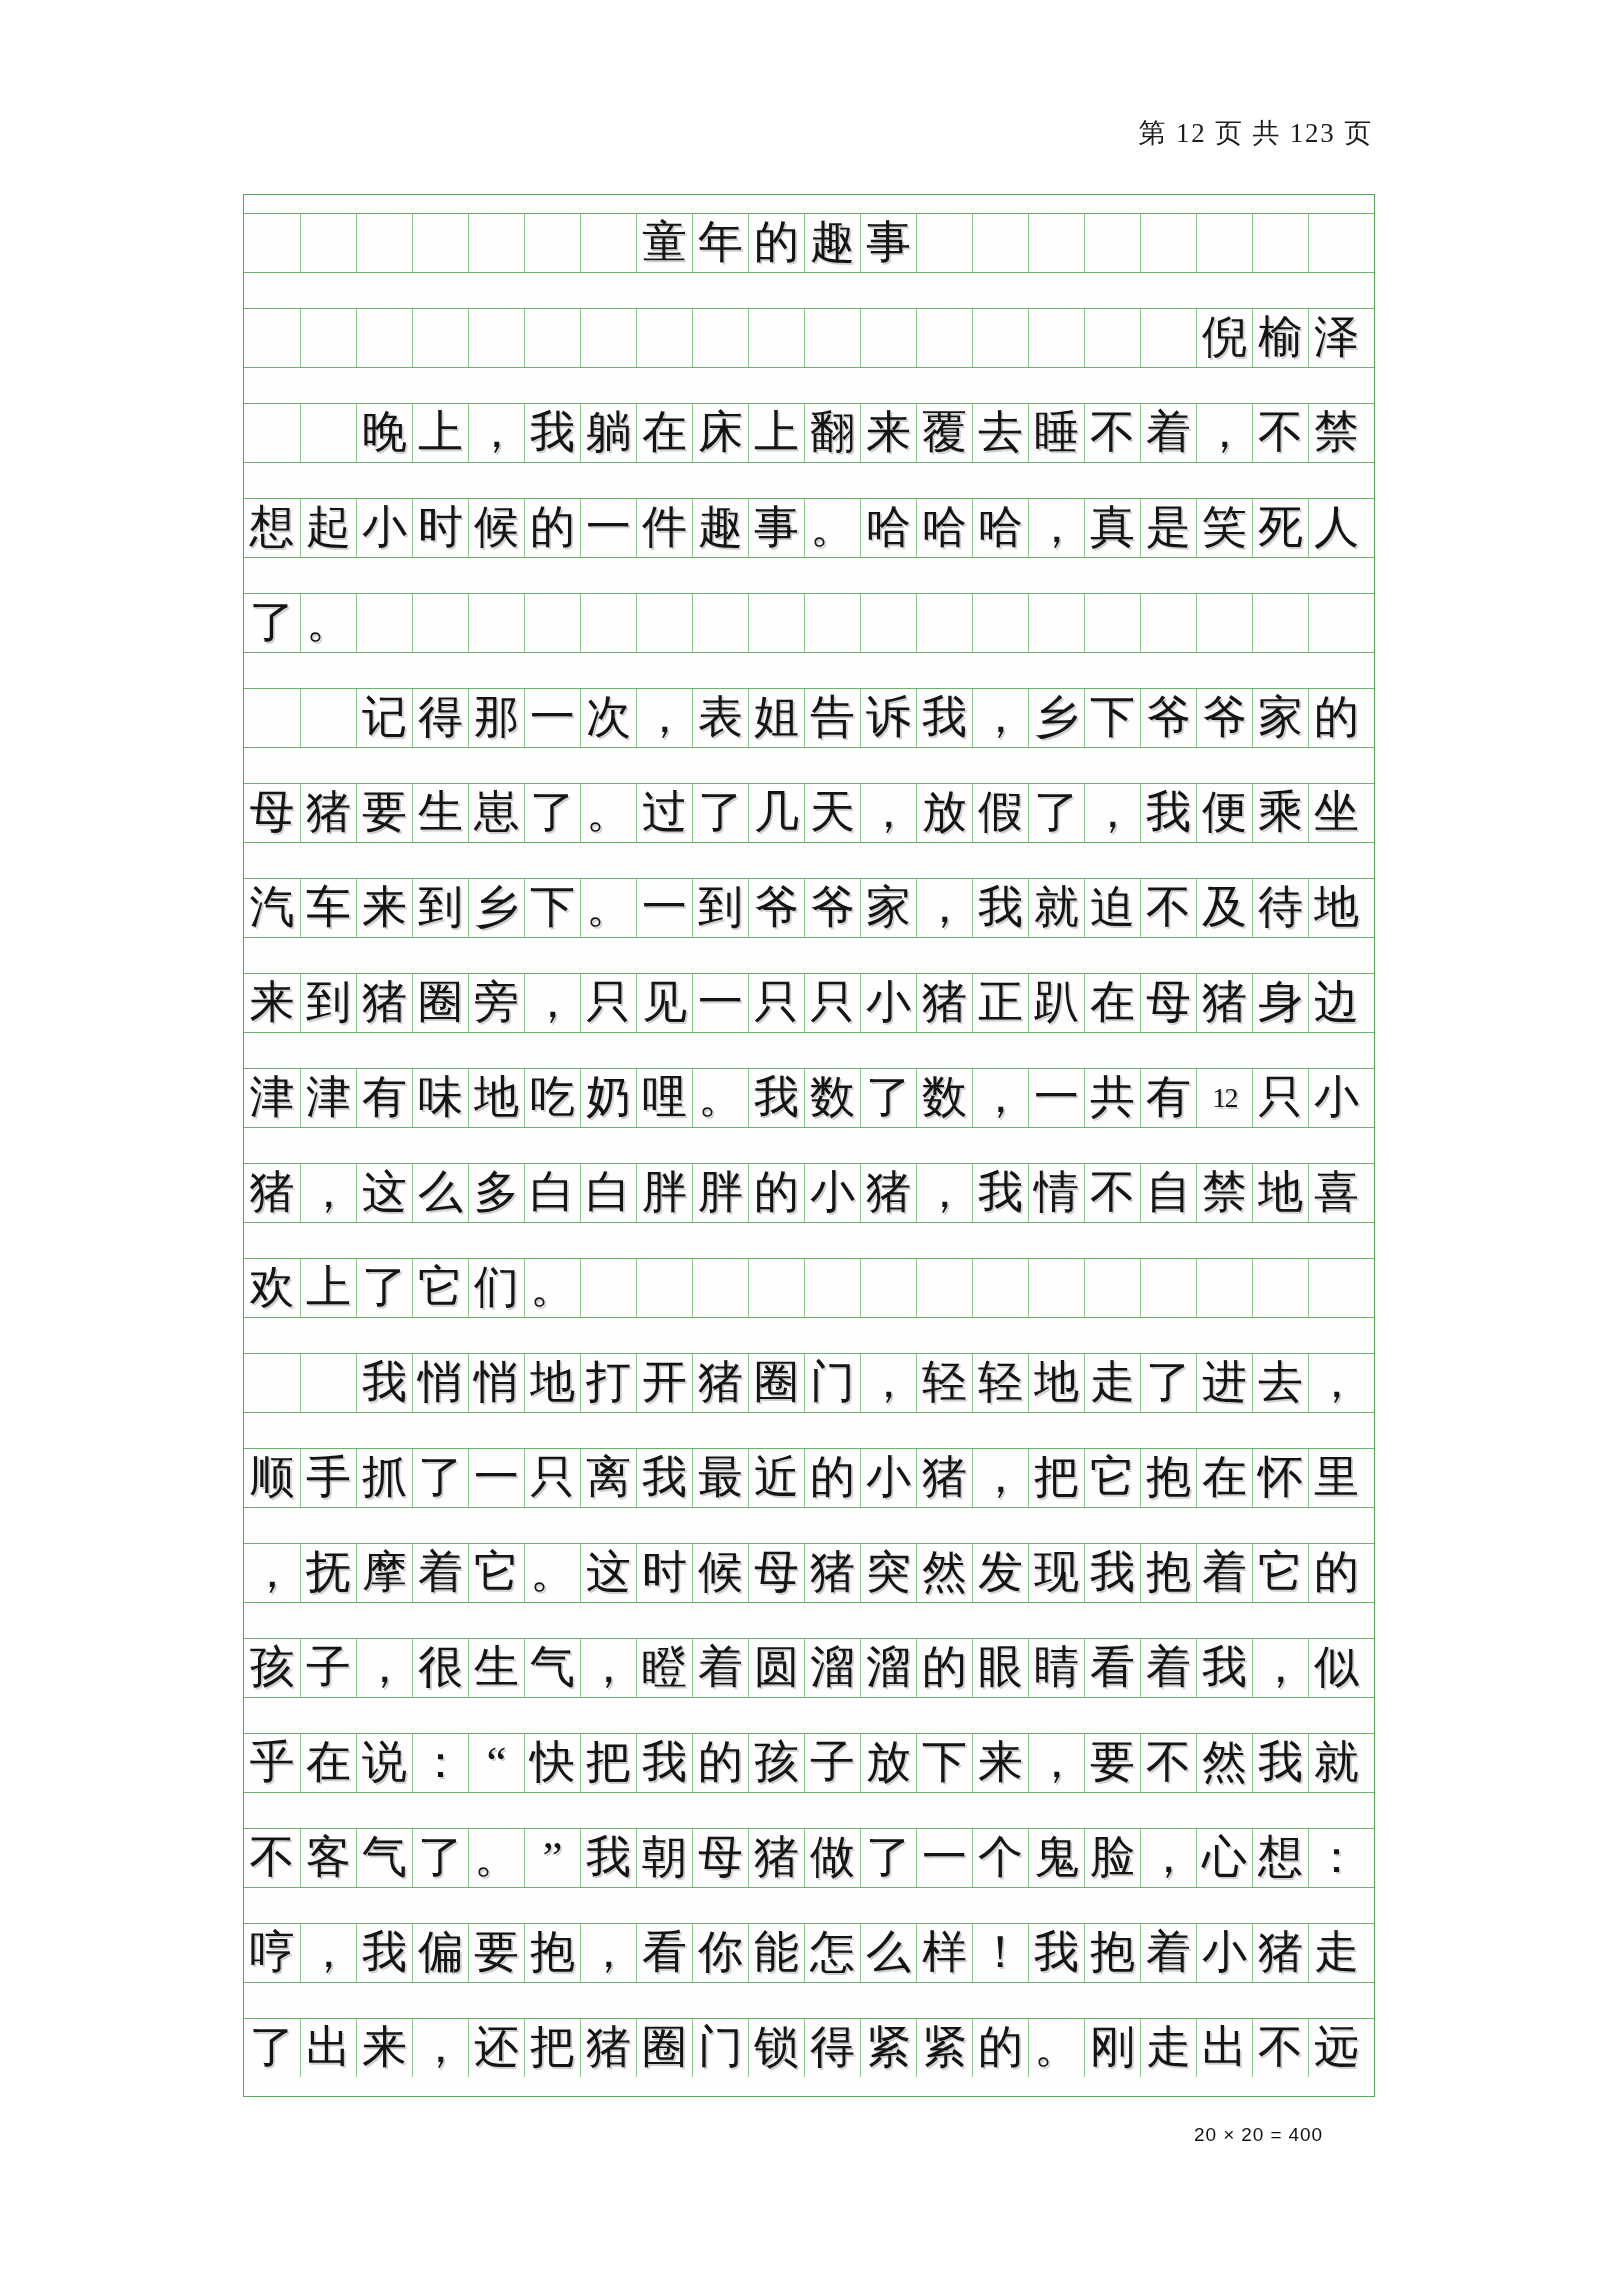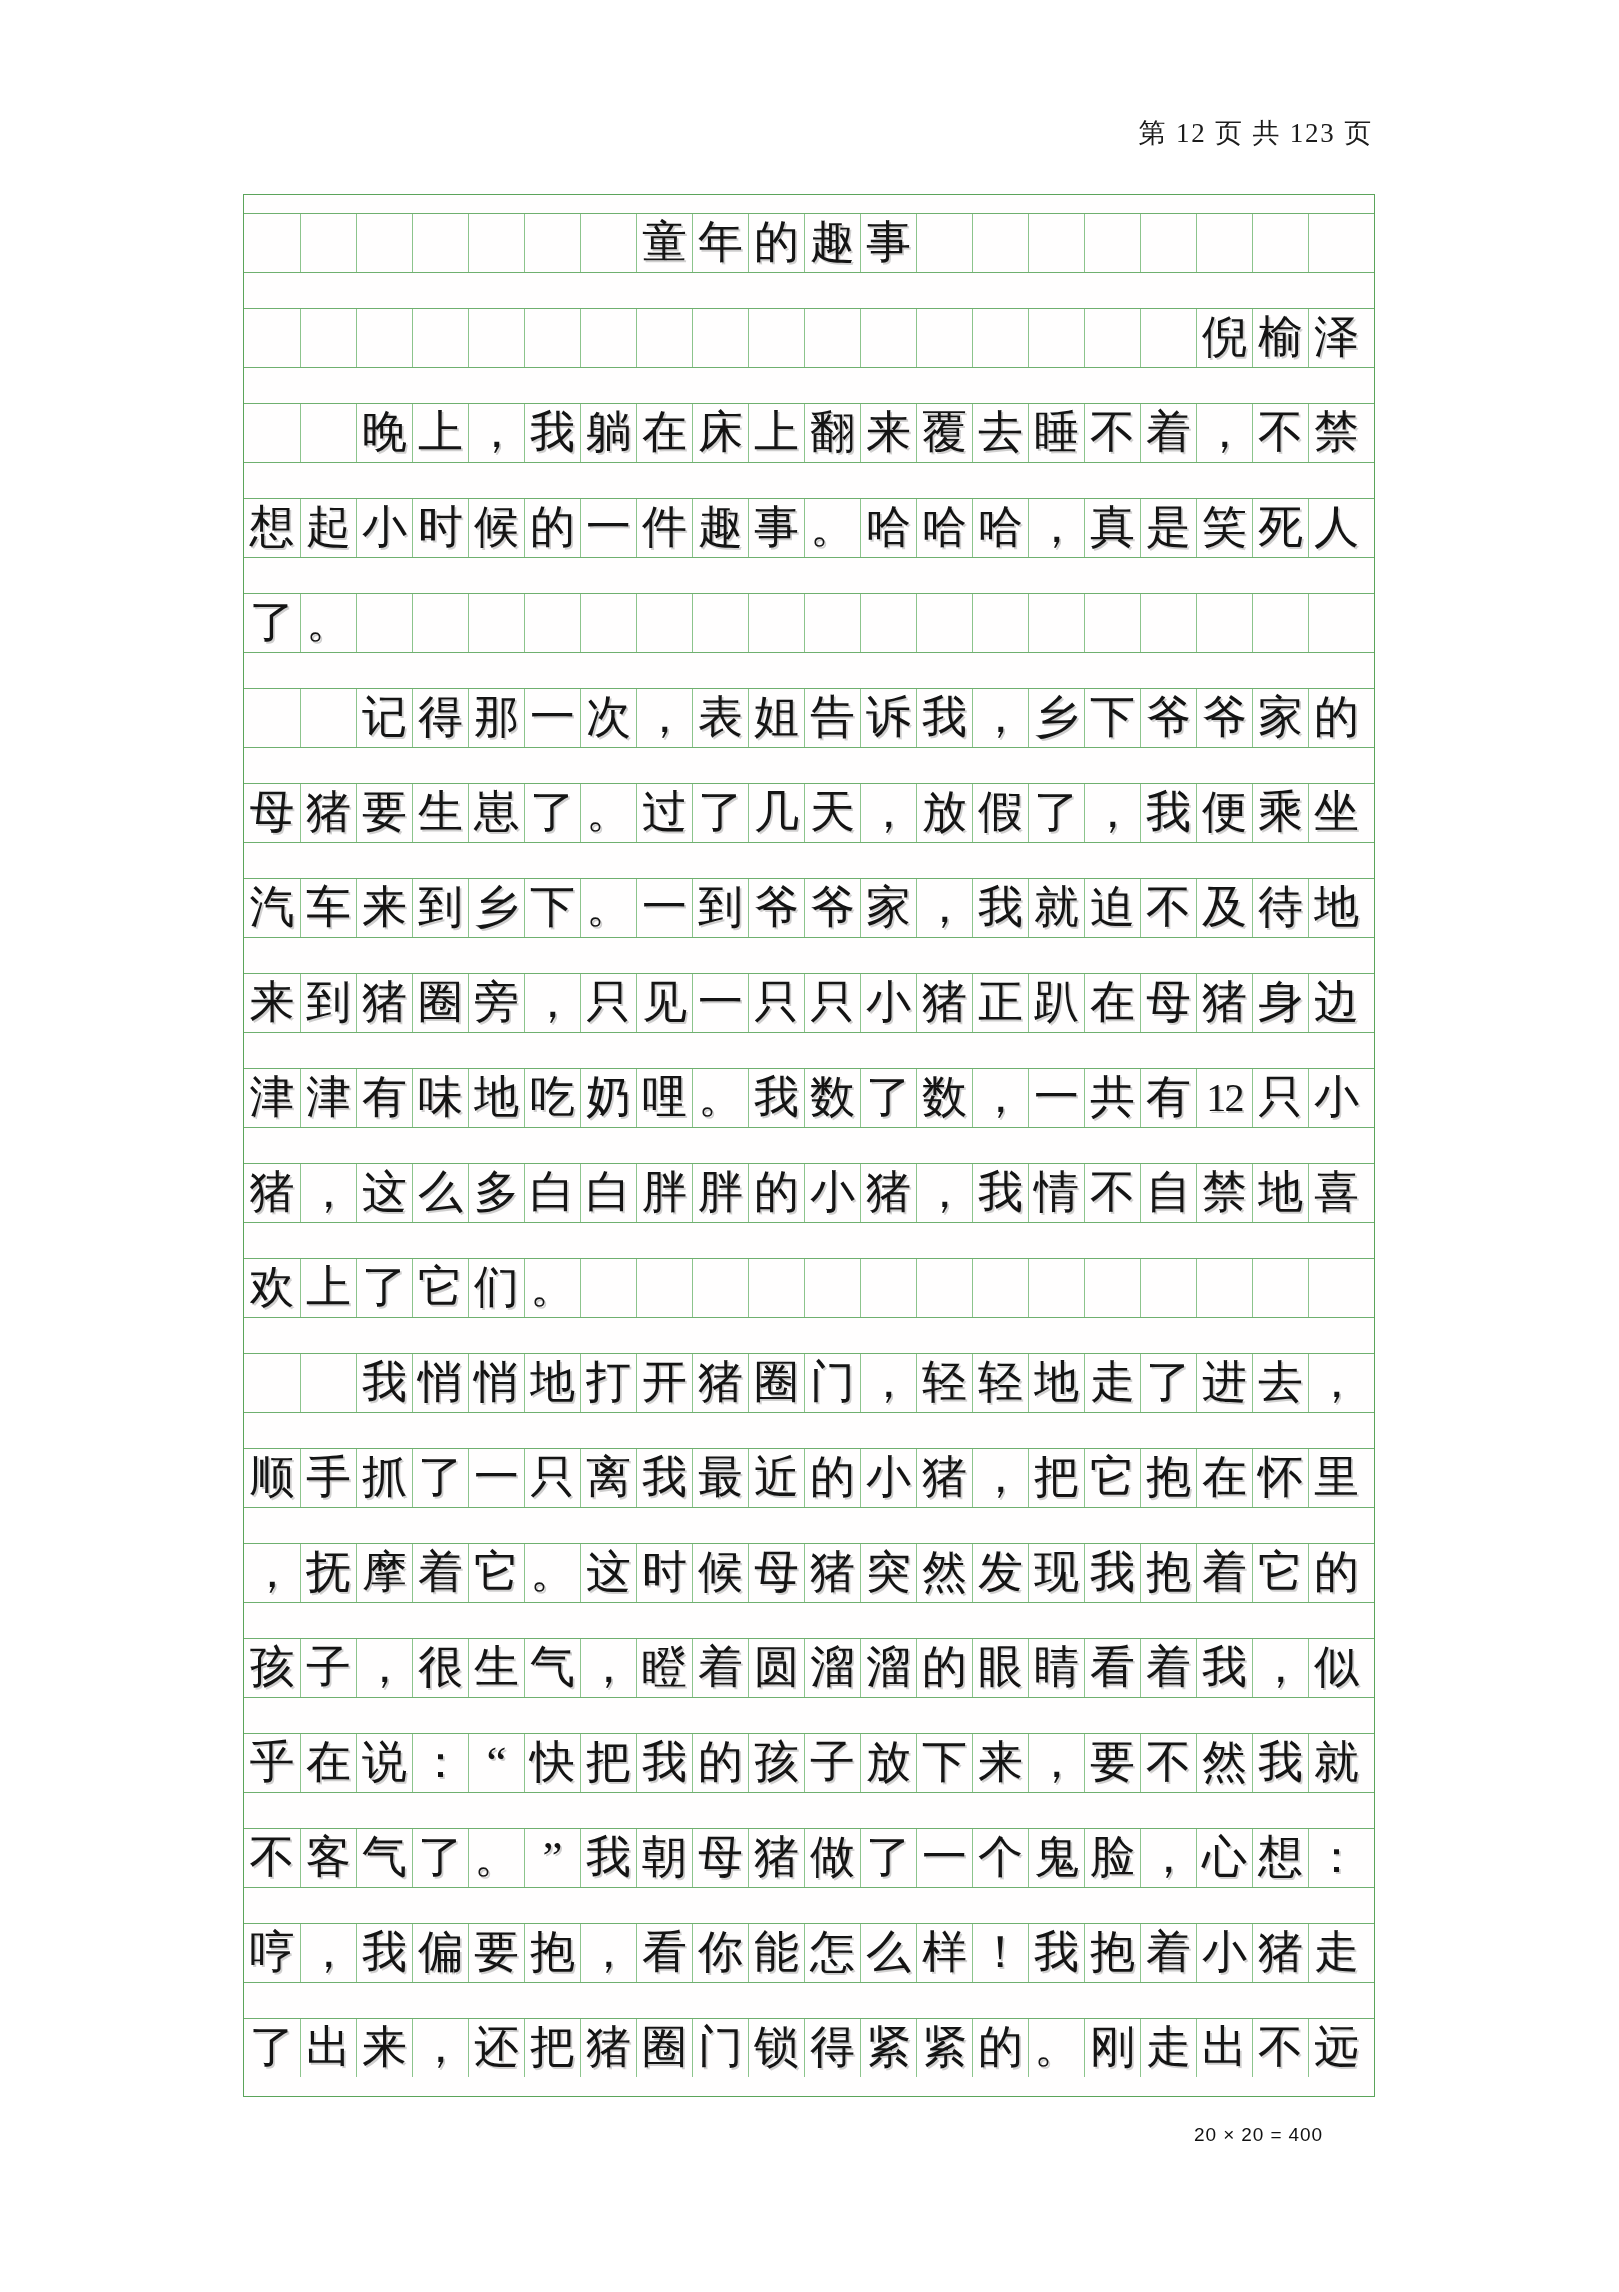--- a/index.html
+++ b/index.html
@@ -32,21 +32,21 @@
   .gap{height:37px;border-top:1.8px solid var(--line-h);border-bottom:1.8px solid var(--line-h);}
   .row{height:58px;display:flex;}
   .cell{
     flex:0 0 56px;width:56px;height:58px;
     text-align:center;line-height:57px;
     font-size:45px;color:var(--ink);
     text-shadow:1.8px 1.8px 0 rgba(40,40,40,0.22);
     overflow:hidden;white-space:nowrap;
   }
   .cell + .cell{border-left:1.8px solid var(--line-v);}
-  .cell.num{font-size:40px;font-family:"Liberation Serif","DejaVu Serif",serif;letter-spacing:-1.8px;}
+  .cell.num{font-size:28px;font-family:"Liberation Serif","DejaVu Serif",serif;letter-spacing:-1.8px;}
   .page-footer{
     position:absolute;top:2124px;right:296px;
     font-size:19px;letter-spacing:0.9px;color:#111;
     font-family:"Liberation Sans","DejaVu Sans",sans-serif;
   }
 </style>
 </head>
 <body>
 
 <div class="page-header">第 12 页 共 123 页</div>

